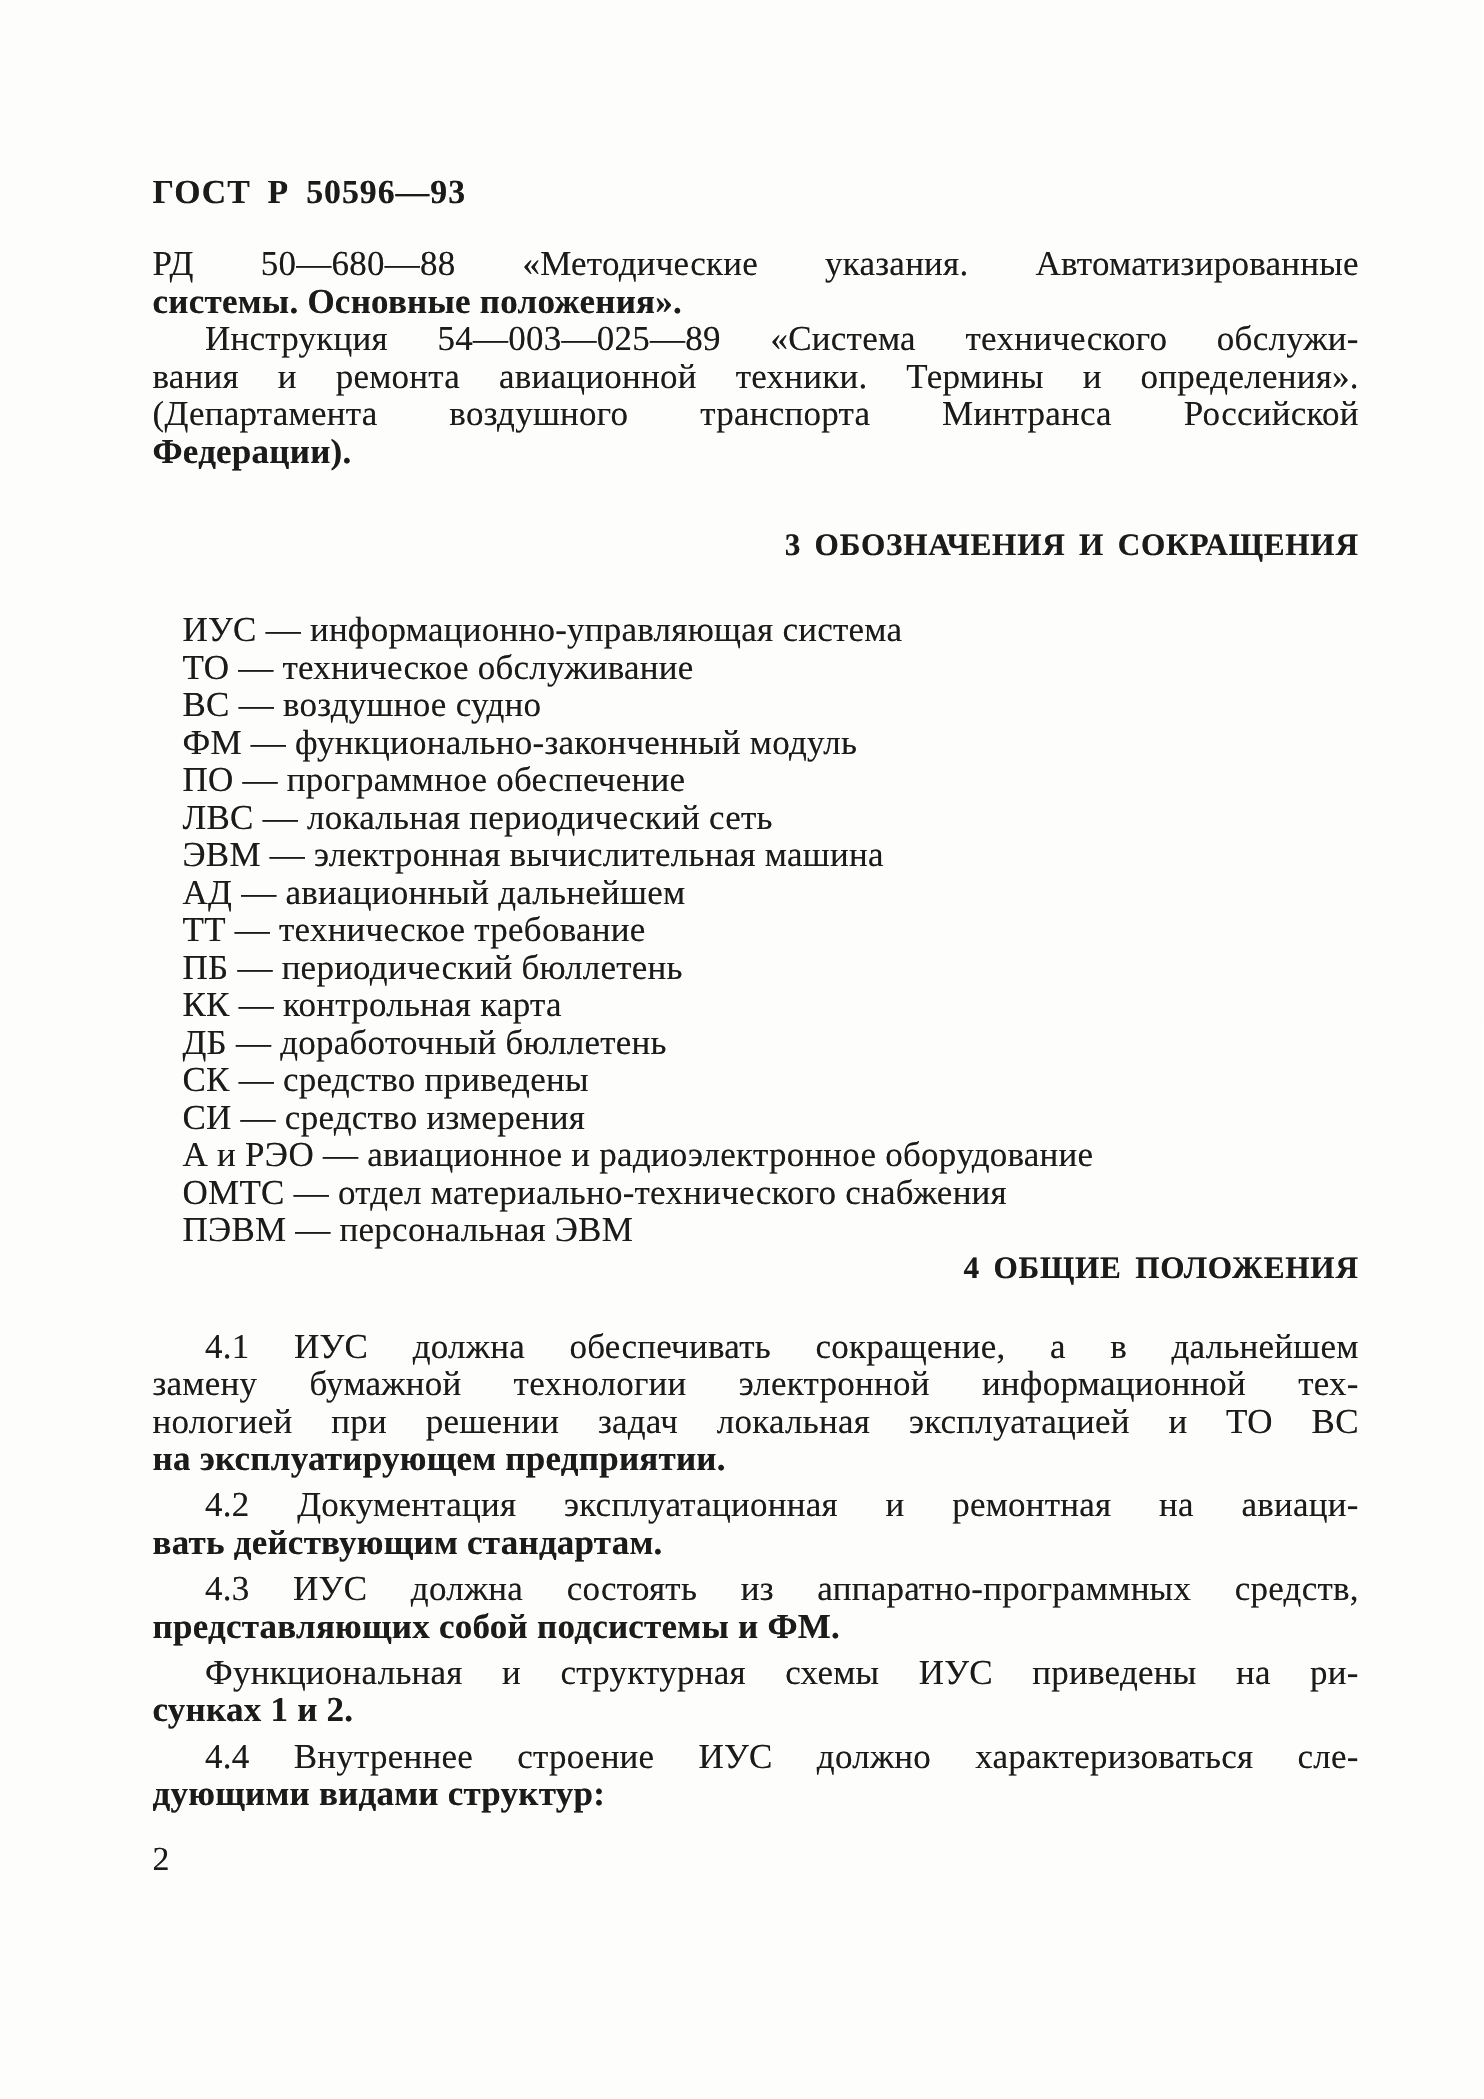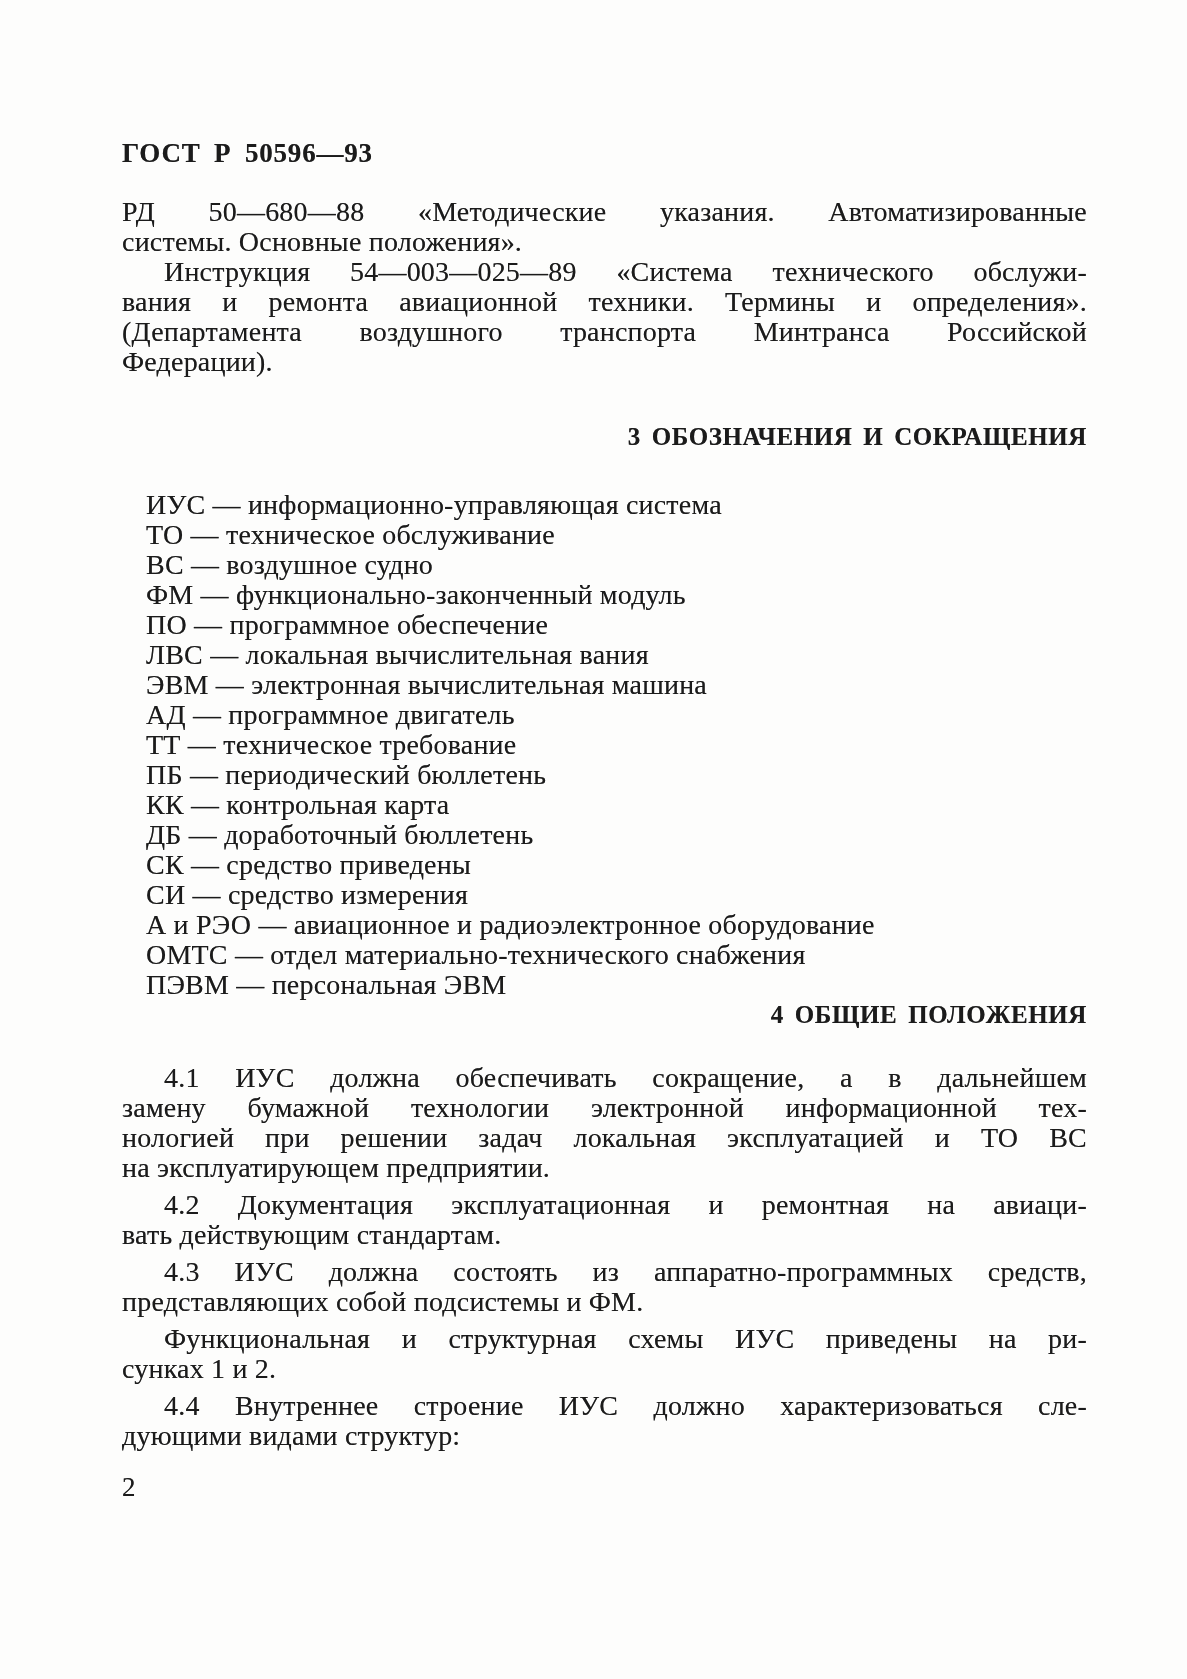--- a/index.html
+++ b/index.html
@@ -28,21 +28,21 @@
     margin: 0 0 29px 0;
   }
   .para { margin: 0; }
   .line {
     font-size: 28px;
     line-height: 30px;
     letter-spacing: 0.2px;
     text-align: justify;
     text-align-last: justify;
   }
-  .line.last { text-align-last: left; }
+  .line.last { text-align-last: left; font-weight: bold; }
   .line.indent { text-indent: 42px; }
   .heading {
     font-size: 25px;
     font-weight: bold;
     line-height: 30px;
     letter-spacing: 0.6px;
     word-spacing: 4px;
     text-align: right;
     margin: 0;
   }
@@ -87,23 +87,23 @@
     </div>
 
   <h2 class="heading h3">3 ОБОЗНАЧЕНИЯ И СОКРАЩЕНИЯ</h2>
 
   <div class="abbr-list">
       <div class="abbr-row"><span>ИУС</span><span> — информационно-управляющая система</span></div>
       <div class="abbr-row"><span>ТО</span><span> — техническое обслуживание</span></div>
       <div class="abbr-row"><span>ВС</span><span> — воздушное судно</span></div>
       <div class="abbr-row"><span>ФМ</span><span> — функционально-законченный модуль</span></div>
       <div class="abbr-row"><span>ПО</span><span> — программное обеспечение</span></div>
-      <div class="abbr-row"><span>ЛВС</span><span> — локальная вычислительная вания</span></div>
+      <div class="abbr-row"><span>ЛВС</span><span> — локальная периодический сеть</span></div>
       <div class="abbr-row"><span>ЭВМ</span><span> — электронная вычислительная машина</span></div>
-      <div class="abbr-row"><span>АД</span><span> — программное двигатель</span></div>
+      <div class="abbr-row"><span>АД</span><span> — авиационный дальнейшем</span></div>
       <div class="abbr-row"><span>ТТ</span><span> — техническое требование</span></div>
       <div class="abbr-row"><span>ПБ</span><span> — периодический бюллетень</span></div>
       <div class="abbr-row"><span>КК</span><span> — контрольная карта</span></div>
       <div class="abbr-row"><span>ДБ</span><span> — доработочный бюллетень</span></div>
       <div class="abbr-row"><span>СК</span><span> — средство приведены</span></div>
       <div class="abbr-row"><span>СИ</span><span> — средство измерения</span></div>
       <div class="abbr-row"><span>А и РЭО</span><span> — авиационное и радиоэлектронное оборудование</span></div>
       <div class="abbr-row"><span>ОМТС</span><span> — отдел материально-технического снабжения</span></div>
       <div class="abbr-row"><span>ПЭВМ</span><span> — персональная ЭВМ</span></div>
     </div>

